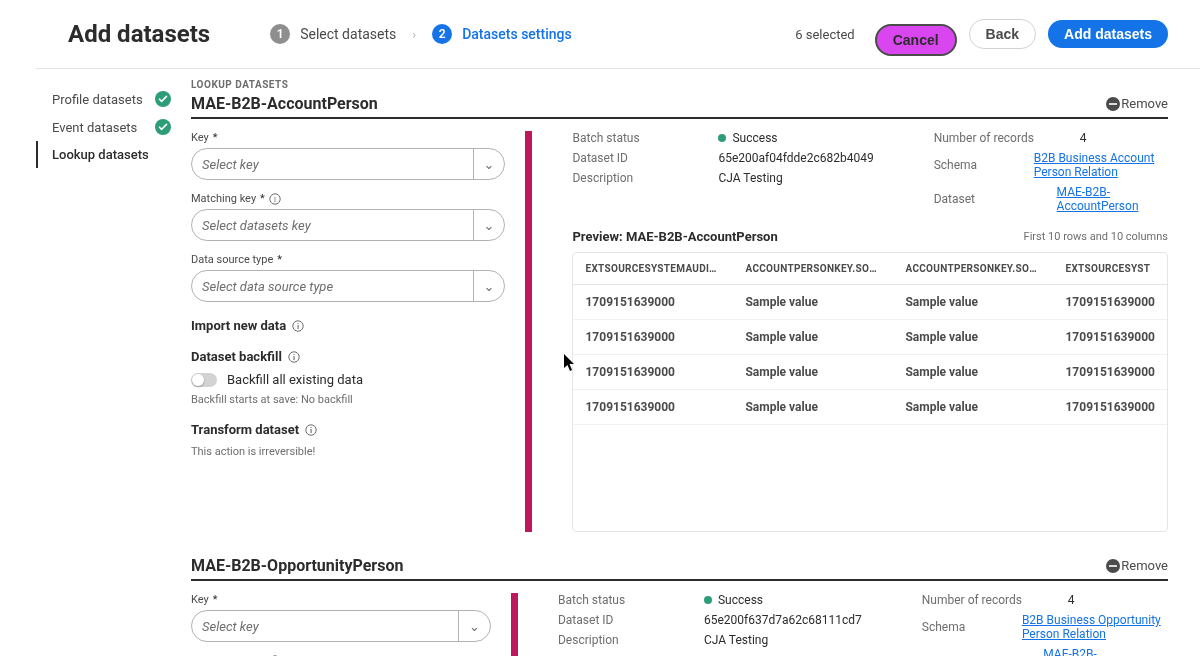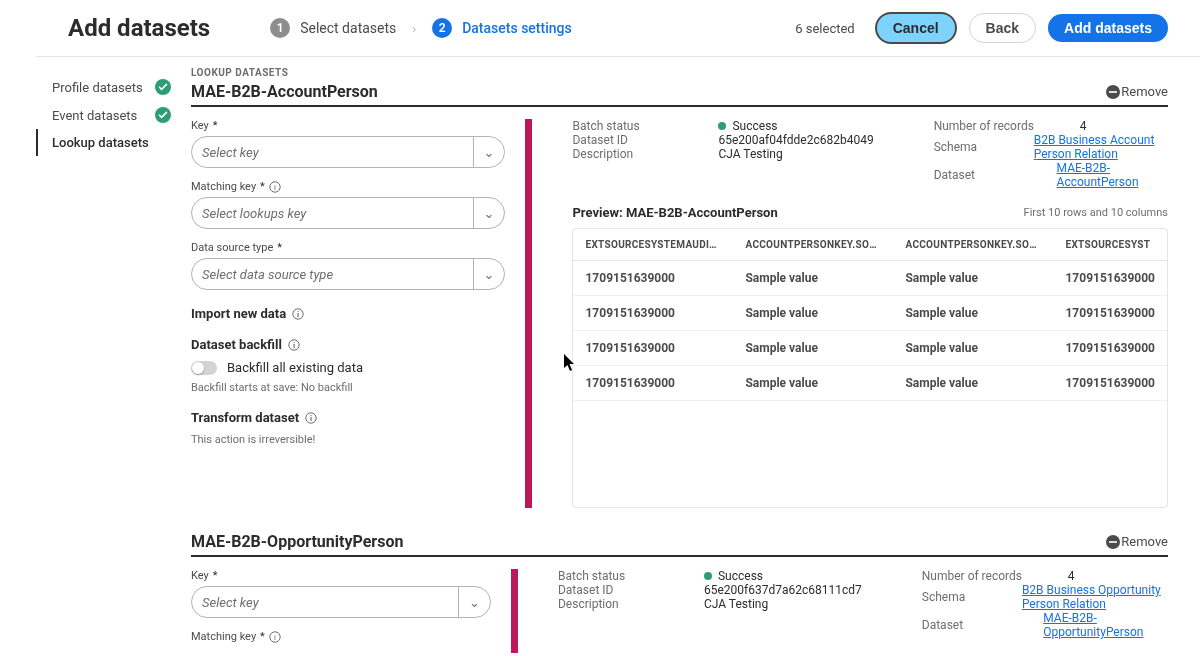--- a/index.html
+++ b/index.html
@@ -12,21 +12,21 @@
 .step-num { width: 20px; height: 20px; border-radius: 50%; display: flex; align-items: center; justify-content: center; font-size: 12px; font-weight: 600; }
 .step-num.inactive { background: #8e8e8e; color: #fff; }
 .step-num.active { background: #1473e6; color: #fff; }
 .step-label { font-size: 14px; }
 .step.active .step-label { color: #1473e6; font-weight: 500; }
 .step.inactive .step-label { color: #4b4b4b; }
 .chevron-sep { color: #b3b3b3; }
 .header-actions { display: flex; align-items: center; gap: 12px; }
 .selected-count { font-size: 13px; color: #4b4b4b; margin-right: 8px; }
 .btn { padding: 6px 16px; border-radius: 16px; font-size: 14px; cursor: pointer; border: none; font-weight: 600; }
-.btn-outline { background: #7dd3fc; border: 2px solid #4b4b4b; color: #2c2c2c; }
+.btn-outline { background: #d946ef; border: 2px solid #4b4b4b; color: #2c2c2c; margin-top: 12px; }
 .btn-quiet { background: #fff; border: 1px solid #d3d3d3; color: #4b4b4b; }
 .btn-primary { background: #1473e6; color: #fff; }
 .body { display: flex; height: calc(100% - 60px); }
 .sidebar { width: 145px; padding: 16px 0 0 0; border-right: none; }
 .side-item { display: flex; align-items: center; justify-content: space-between; padding: 6px 10px 6px 14px; font-size: 13px; cursor: pointer; border-left: 2px solid transparent; }
 .side-item.active { border-left: 2px solid #2c2c2c; font-weight: 500; }
 .side-item .label { color: #4b4b4b; }
 .side-item.active .label { color: #2c2c2c; }
 .check-icon { width: 16px; height: 16px; }
 .main { flex: 1; padding: 10px 32px 0 10px; overflow: hidden; }
@@ -46,21 +46,21 @@
 .select-box { display: flex; align-items: center; justify-content: space-between; border: 1px solid #b3b3b3; border-radius: 16px; height: 32px; padding: 0 10px; cursor: pointer; }
 .select-box .placeholder { color: #6e6e6e; font-style: italic; font-size: 13px; }
 .select-chevron { border-left: 1px solid #b3b3b3; padding-left: 10px; color: #6e6e6e; height: 100%; display: flex; align-items: center; }
 .group-head { font-size: 13px; font-weight: 700; margin: 16px 0 8px 0; display: flex; align-items: center; gap: 6px; }
 .toggle-row { display: flex; align-items: center; gap: 10px; margin-bottom: 6px; }
 .toggle { width: 26px; height: 14px; border-radius: 8px; background: #d3d3d3; position: relative; cursor: pointer; }
 .toggle::after { content: ''; position: absolute; width: 12px; height: 12px; border-radius: 50%; background: #fff; top: 1px; left: 1px; box-shadow: 0 1px 2px rgba(0,0,0,0.3); }
 .toggle-label { font-size: 13px; }
 .hint { font-size: 11px; color: #6e6e6e; margin-top: 2px; }
 .meta-grid { display: flex; gap: 60px; margin-bottom: 12px; }
-.meta-col { display: flex; flex-direction: column; }
+.meta-col { display: flex; flex-direction: column; gap: 6px; }
 .meta-row { display: flex; gap: 16px; font-size: 12px; align-items: center; }
 .meta-key { color: #6e6e6e; width: 130px; }
 .meta-val { color: #2c2c2c; }
 .status-dot { width: 8px; height: 8px; border-radius: 50%; background: #2d9d78; display: inline-block; margin-right: 6px; }
 .link { color: #1473e6; text-decoration: underline; cursor: pointer; }
 .preview-head { display: flex; justify-content: space-between; align-items: center; margin: 16px 0 8px 0; }
 .preview-title { font-size: 13px; font-weight: 700; }
 .preview-meta { font-size: 11px; color: #6e6e6e; }
 .table-wrap { border: 1px solid #e5e5e5; border-radius: 4px; overflow: hidden; height: 280px; }
 .tbl { width: 100%; border-collapse: collapse; font-size: 12px; }
@@ -143,21 +143,21 @@
             <div class="field">
               <div class="field-label">
                   <span>Matching key</span> 
                   <span class="asterisk">*</span>
                 <svg class="info-icon" viewBox="0 0 12 12">
                     <circle cx="6" cy="6" r="5.2" fill="none" stroke="#6e6e6e"></circle>
                     <text x="6" y="9" text-anchor="middle" font-size="8" fill="#6e6e6e">i</text>
                   </svg>
               </div>
               <div class="select-box">
-                <span class="placeholder">Select lookups key</span>
+                <span class="placeholder">Select datasets key</span>
                 <span class="select-chevron">⌄</span>
               </div>
             </div>
             <div class="field">
               <div class="field-label">
                   <span>Data source type</span> 
                   <span class="asterisk">*</span>
                 </div>
               <div class="select-box">
                 <span class="placeholder">Select data source type</span>

